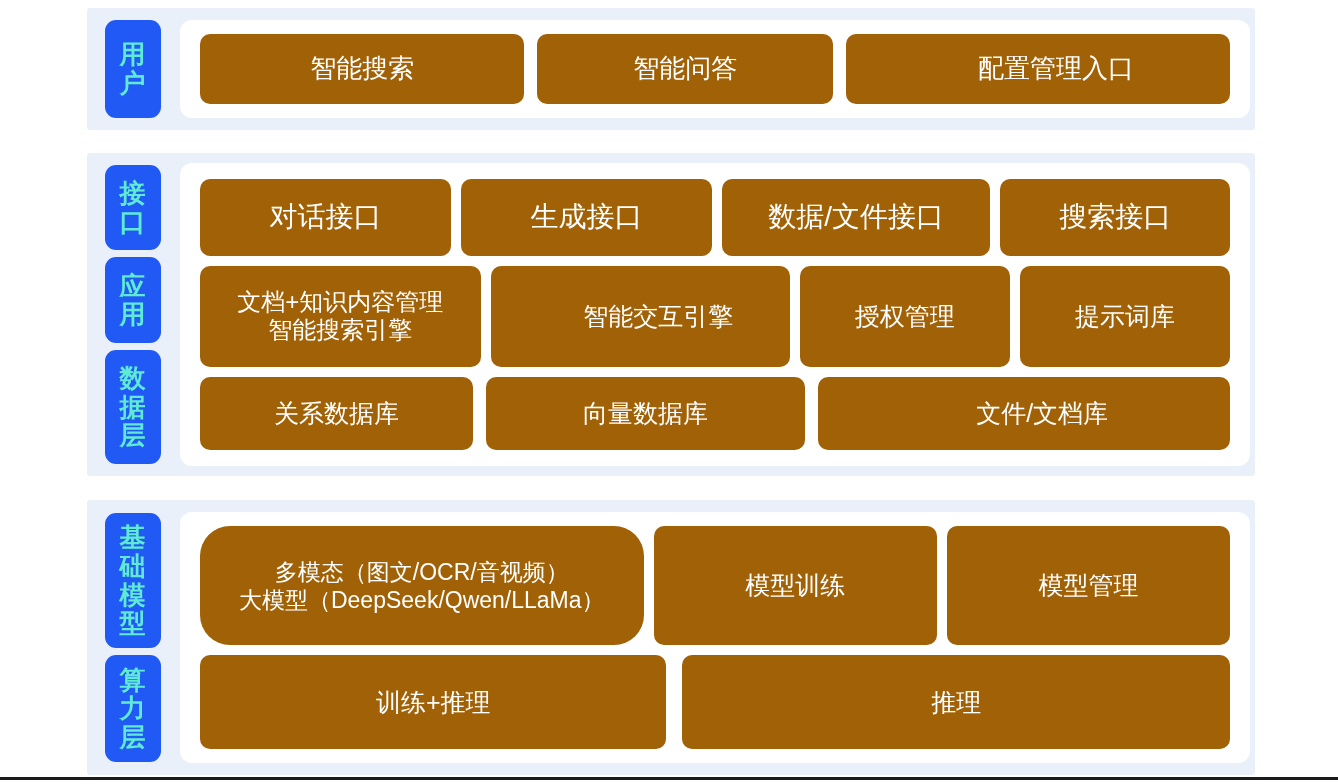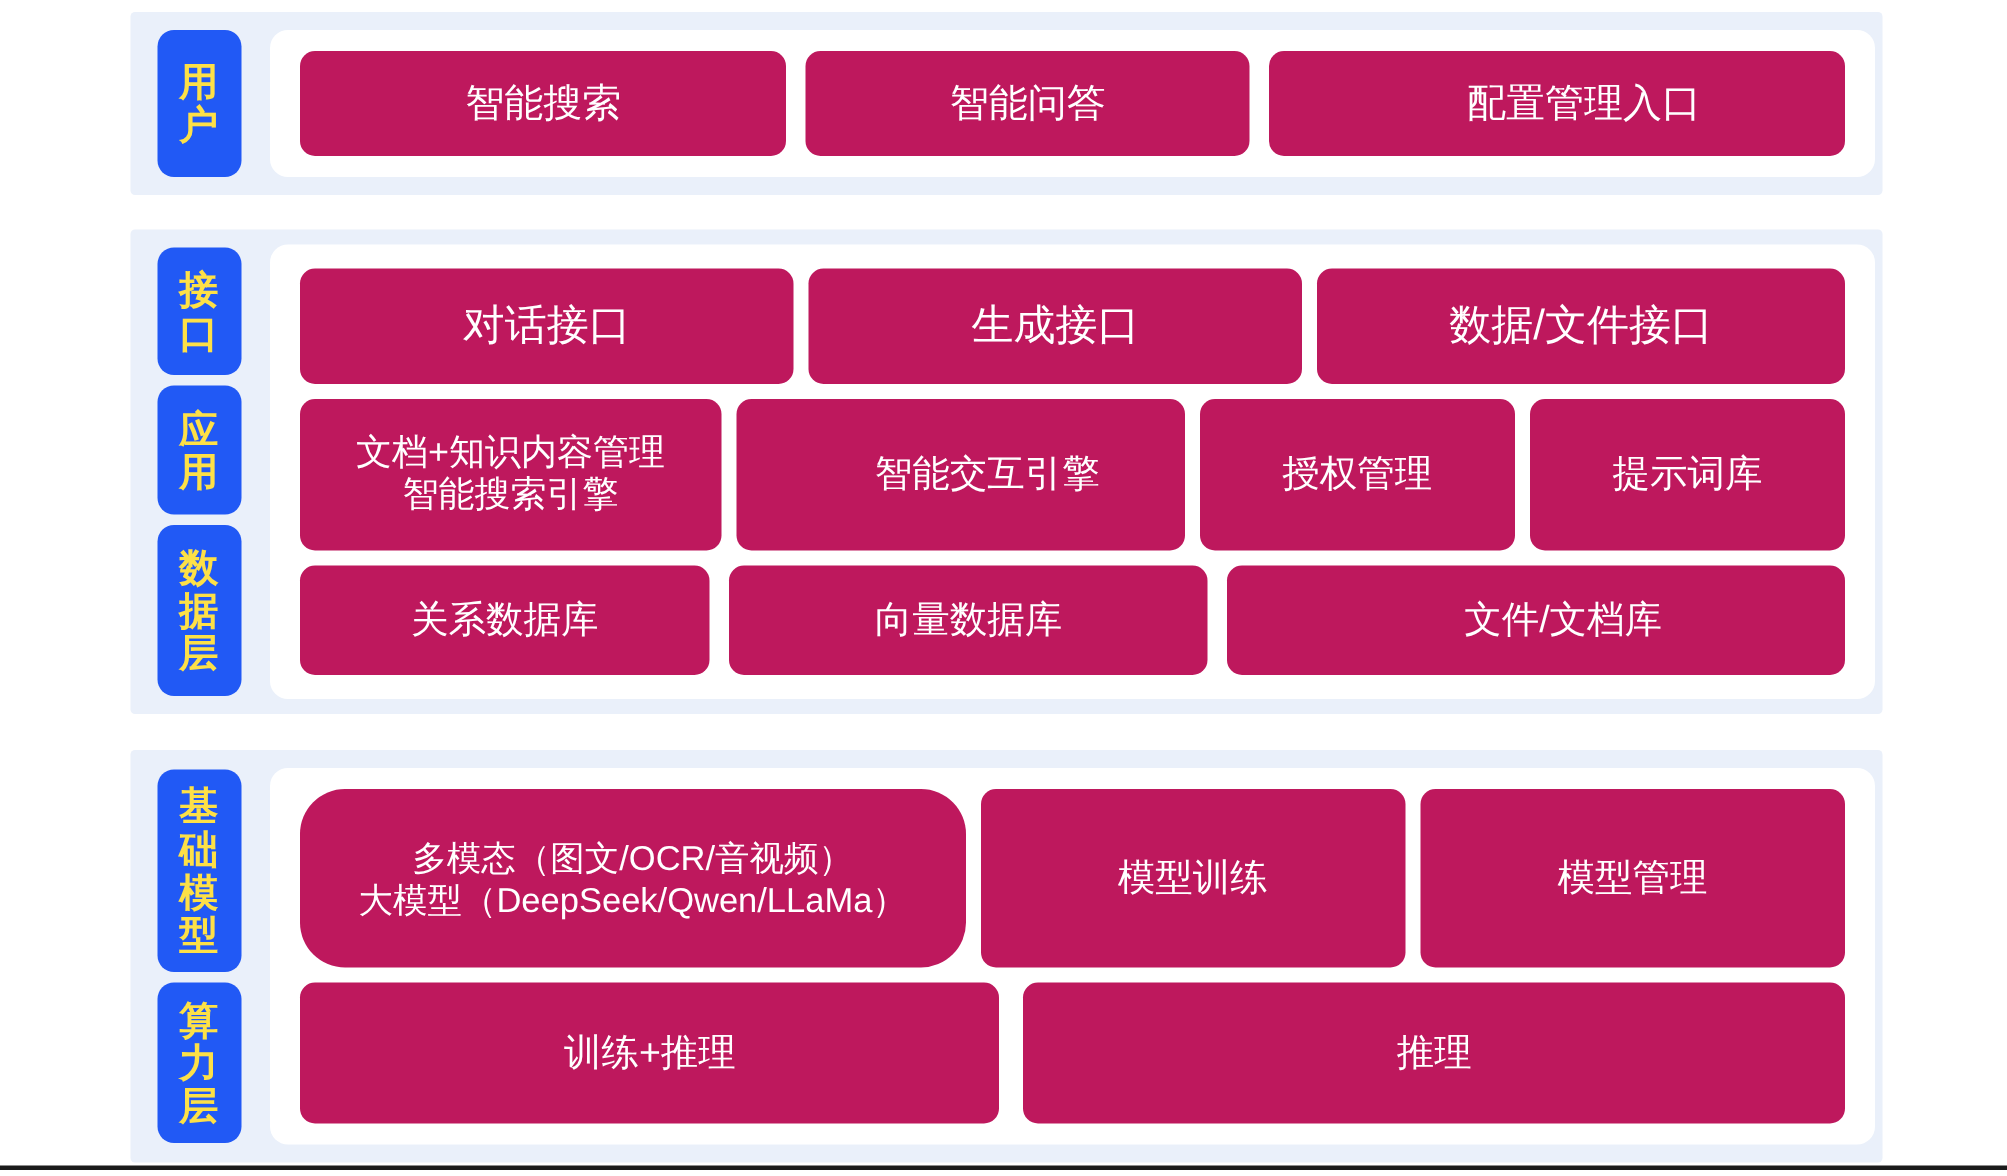--- a/index.html
+++ b/index.html
@@ -50,21 +50,21 @@
     gap: 7px;
   }
   .sec-user  .tab-rail { padding-top: 12px;  padding-bottom: 12px; }
   .sec-mid   .tab-rail { padding-top: 12px;  padding-bottom: 12px; }
   .sec-base  .tab-rail { padding-top: 13px;  padding-bottom: 13px; }
 
   .vtab {
     width: 56px;
     background: #2159f5;
     border-radius: 11px;
-    color: #fde047;
+    color: #5eead4;
     font-size: 26px;
     font-weight: bold;
     letter-spacing: 1px;
     line-height: 1.10;
     display: flex;
     align-items: center;
     justify-content: center;
     text-align: center;
     writing-mode: horizontal-tb;
     box-sizing: border-box;
@@ -97,21 +97,21 @@
   
   .row {
     display: flex;
     flex-direction: row;
     gap: 10px;
     flex: 1 1 auto;
     align-items: stretch;
   }
 
   .card {
-    background: #be185d;
+    background: #a16207;
     border-radius: 10px;
     color: #ffffff;
     display: flex;
     align-items: center;
     justify-content: center;
     text-align: center;
     font-size: 25px;
     line-height: 1.22;
     padding: 4px 8px;
     box-sizing: border-box;
@@ -180,20 +180,21 @@
       <div class="vtab">
         <span class="vtab-text">数据层</span>
       </div>
     </div>
     <div class="panel">
 
       <div class="row row-iface">
         <div class="card w-110">对话接口</div>
         <div class="card w-110">生成接口</div>
         <div class="card w-118">数据/文件接口</div>
+        <div class="card w-100">搜索接口</div>
       </div>
 
       <div class="row row-app">
         <div class="card two-line w-150">文档+知识内容管理
 智能搜索引擎</div>
         <div class="card w-140">智能交互引擎</div>
         <div class="card w-110">授权管理</div>
         <div class="card w-110">提示词库</div>
       </div>
 

